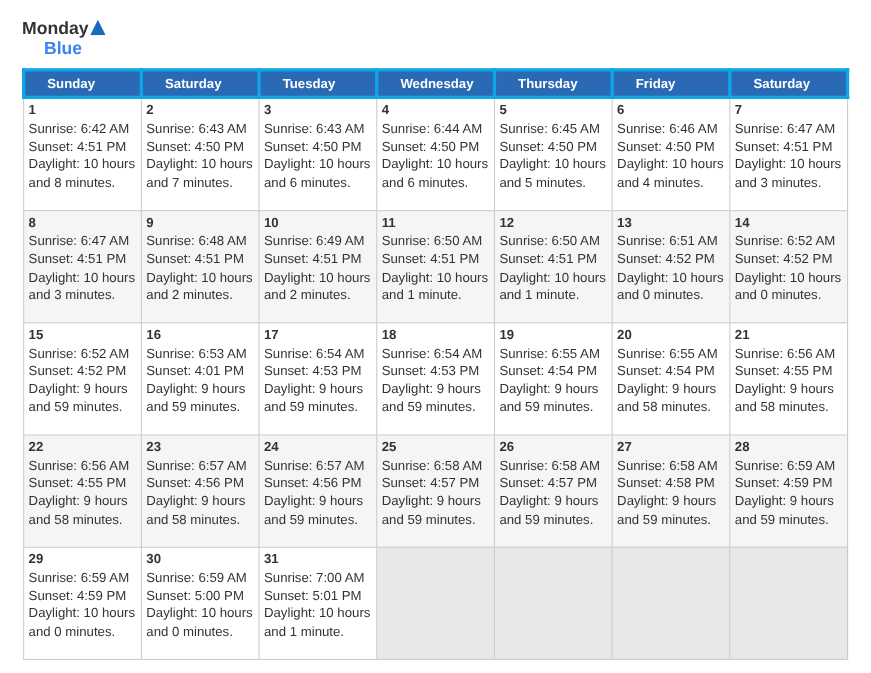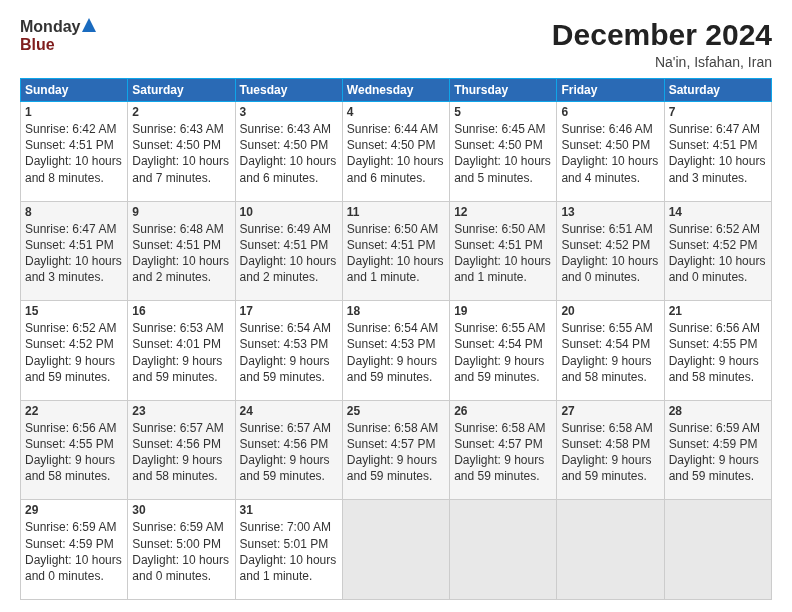--- a/index.html
+++ b/index.html
@@ -45,22 +45,22 @@
       border-collapse: collapse;
       width: 100%;
       table-layout: fixed;
     }
     .calendar th {
       background: #2a6ab5;
       color: #fff;
       font-size: 12px;
       font-weight: bold;
       text-align: left;
-      padding: 4px 4px;
-      border: 1px solid #0ea5e9;
+      padding: 4px 20px;
+      border: 3px solid #0ea5e9;
     }
     .calendar td {
       vertical-align: top;
       border: 1px solid #ccc;
       padding: 3px 4px;
       font-size: 9.5px;
       color: #333;
       background: #fff;
       height: 80px;
     }
@@ -86,45 +86,42 @@
       align-items: center;
     }
     .logo-text-general {
       font-size: 16px;
       font-weight: bold;
       color: #333;
     }
     .logo-text-blue {
       font-size: 16px;
       font-weight: bold;
-      color: #7f1d1d;
+      color: #3b82f6;
+      margin-left: 20px;
     }
   </style>
 </head>
 <body>
 
 <div class="page">
   <div class="header">
     <div class="logo-container">
       <div>
         <div class="logo-row">
           <span class="logo-text-general">Monday</span>
           <svg width="14" height="14" viewBox="0 0 14 14" style="margin-left:2px; margin-top:-4px;">
             <polygon points="7,0 14,14 0,14" fill="#1a6bbf"></polygon>
           </svg>
         </div>
         <div>
           <span class="logo-text-blue">Blue</span>
         </div>
       </div>
     </div>
-    <div class="title-area">
-      <div class="month-title">December 2024</div>
-      <div class="location">Na'in, Isfahan, Iran</div>
-    </div>
   </div>
 
   <table class="calendar">
     <thead>
       <tr>
       <th>Sunday</th>
           <th>Saturday</th>
           <th>Tuesday</th>
           <th>Wednesday</th>
           <th>Thursday</th>

